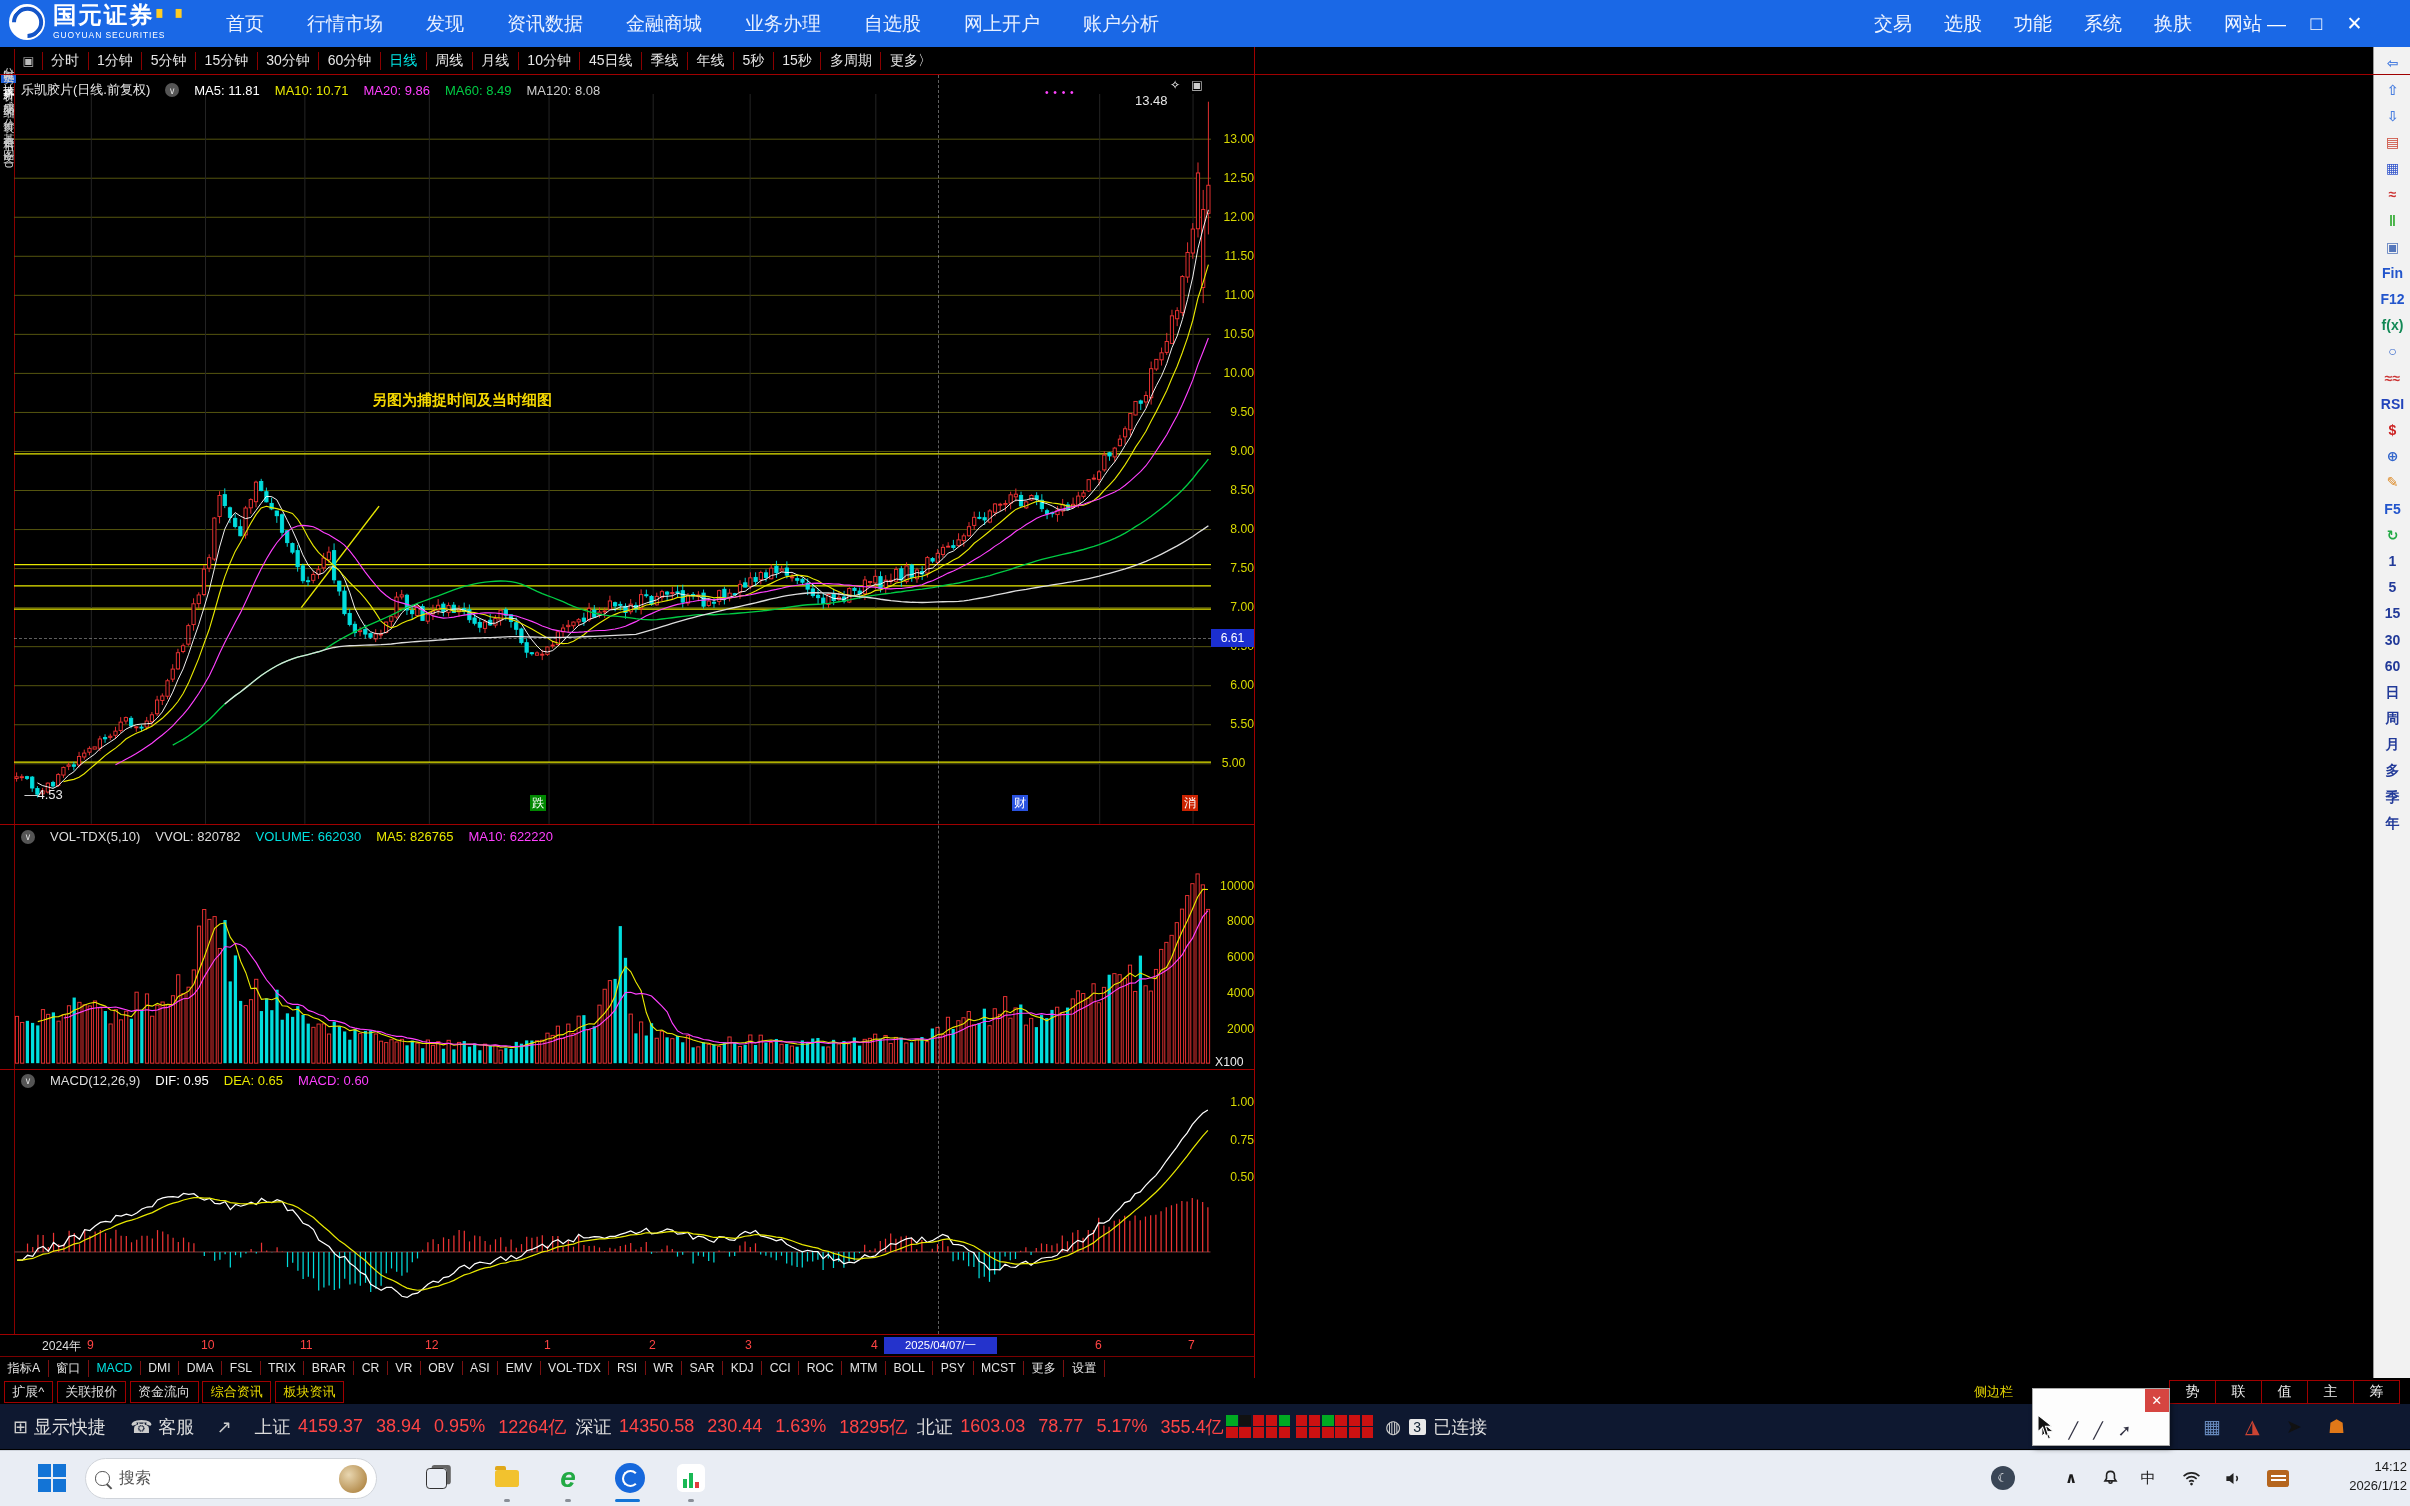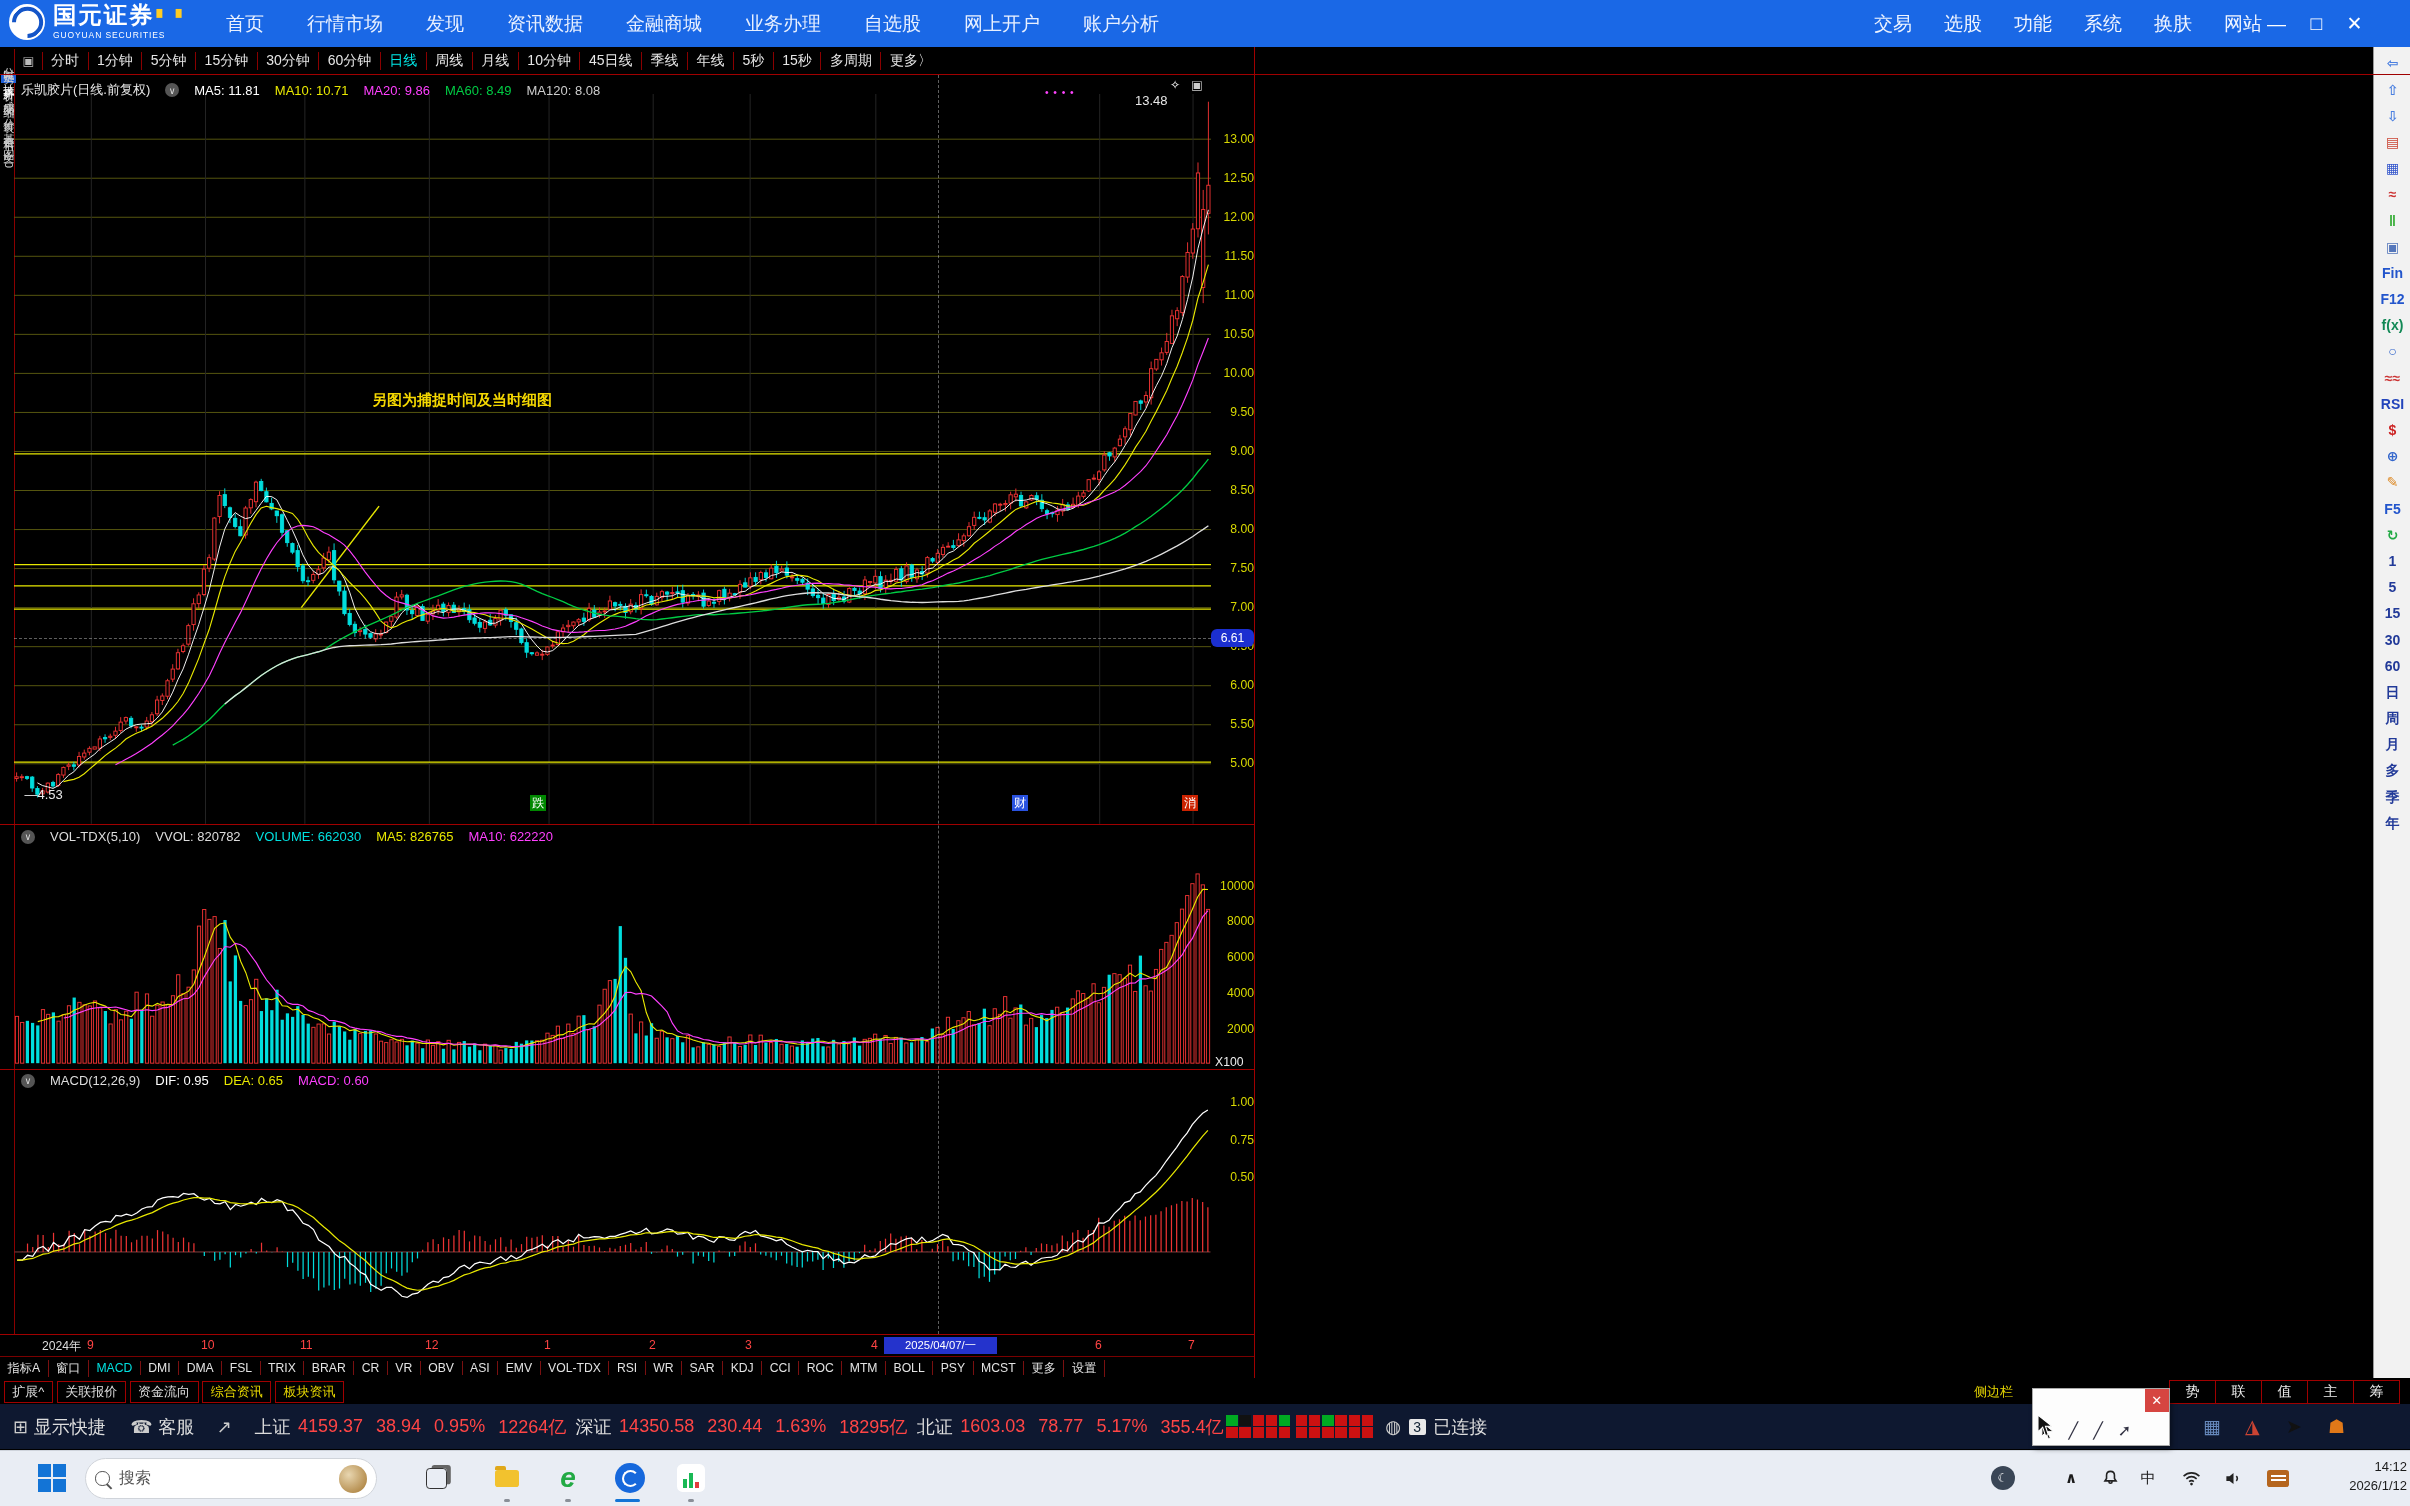--- a/index.html
+++ b/index.html
@@ -1182,39 +1182,39 @@
       <div class="yaxis-label" style="position: absolute; left: 1213px; top: 366px;">10.00</div>
       <div class="yaxis-label" style="position: absolute; left: 1213px; top: 405px;">9.50</div>
       <div class="yaxis-label" style="position: absolute; left: 1213px; top: 444px;">9.00</div>
       <div class="yaxis-label" style="position: absolute; left: 1213px; top: 483px;">8.50</div>
       <div class="yaxis-label" style="position: absolute; left: 1213px; top: 522px;">8.00</div>
       <div class="yaxis-label" style="position: absolute; left: 1213px; top: 561px;">7.50</div>
       <div class="yaxis-label" style="position: absolute; left: 1213px; top: 600px;">7.00</div>
       <div class="yaxis-label" style="position: absolute; left: 1213px; top: 639px;">6.50</div>
       <div class="yaxis-label" style="position: absolute; left: 1213px; top: 678px;">6.00</div>
       <div class="yaxis-label" style="position: absolute; left: 1213px; top: 717px;">5.50</div>
-      <div class="yaxis-label" style="position: absolute; left: 1213px; top: 756px;">5.00</div>
+      <div class="yaxis-label" style="position: absolute; left: 1213px; top: 756px; text-align: center;">5.00</div>
       <div class="yaxis-label" style="position: absolute; left: 1213px; top: 879px;">10000</div>
       <div class="yaxis-label" style="position: absolute; left: 1213px; top: 914px;">8000</div>
       <div class="yaxis-label" style="position: absolute; left: 1213px; top: 950px;">6000</div>
       <div class="yaxis-label" style="position: absolute; left: 1213px; top: 986px;">4000</div>
       <div class="yaxis-label" style="position: absolute; left: 1213px; top: 1022px;">2000</div>
       <div style="position: absolute; left: 1215px; top: 1055px; color: rgb(238, 238, 238); font-size: 12.2px;">X100</div>
       <div class="yaxis-label" style="position: absolute; left: 1213px; top: 1095px;">1.00</div>
       <div class="yaxis-label" style="position: absolute; left: 1213px; top: 1133px;">0.75</div>
       <div class="yaxis-label" style="position: absolute; left: 1213px; top: 1170px;">0.50</div>
     </div>
 
   <div id="annotation" class="abs" style="left:372px;top:391px;">另图为捕捉时间及当时细图</div>
   <div id="peak-label" class="abs" style="left:1135px;top:93px;">13.48</div>
   <div class="abs mdots" style="left:1045px;top:87px;">••••</div>
   <div class="abs" style="left:1170px;top:78px;color:#fff;font-size:12.2px;">✧</div>
   <div class="abs" style="left:1191px;top:78px;color:#ccc;font-size:12.2px;">▣</div>
   <div id="low-label" class="abs" style="left:24.5px;top:787px;">—4.53</div>
-  <div id="price-tag" class="abs" style="top:629px;border-radius:6px;">6.61</div>
+  <div id="price-tag" class="abs" style="top:629px;">6.61</div>
   <div id="evmarks">
       <div class="evmark" style="position: absolute; left: 530px; top: 795px; background: rgb(0, 136, 0);">跌</div>
       <div class="evmark" style="position: absolute; left: 1012px; top: 795px; background: rgb(41, 82, 224);">财</div>
       <div class="evmark" style="position: absolute; left: 1182px; top: 795px; background: rgb(204, 34, 0);">消</div>
     </div>
   <div class="abs" style="left:938px;top:75px;height:1279px;border-left:0.9px dashed rgba(210,210,210,.45);"></div>
   <div class="abs" style="left:14px;top:638px;width:1197px;border-top:0.9px dashed rgba(210,210,210,.45);"></div>
 
   <div id="xaxis" class="abs">
     <span class="yr abs" style="left:42px;top:2.8px;">2024年</span>

